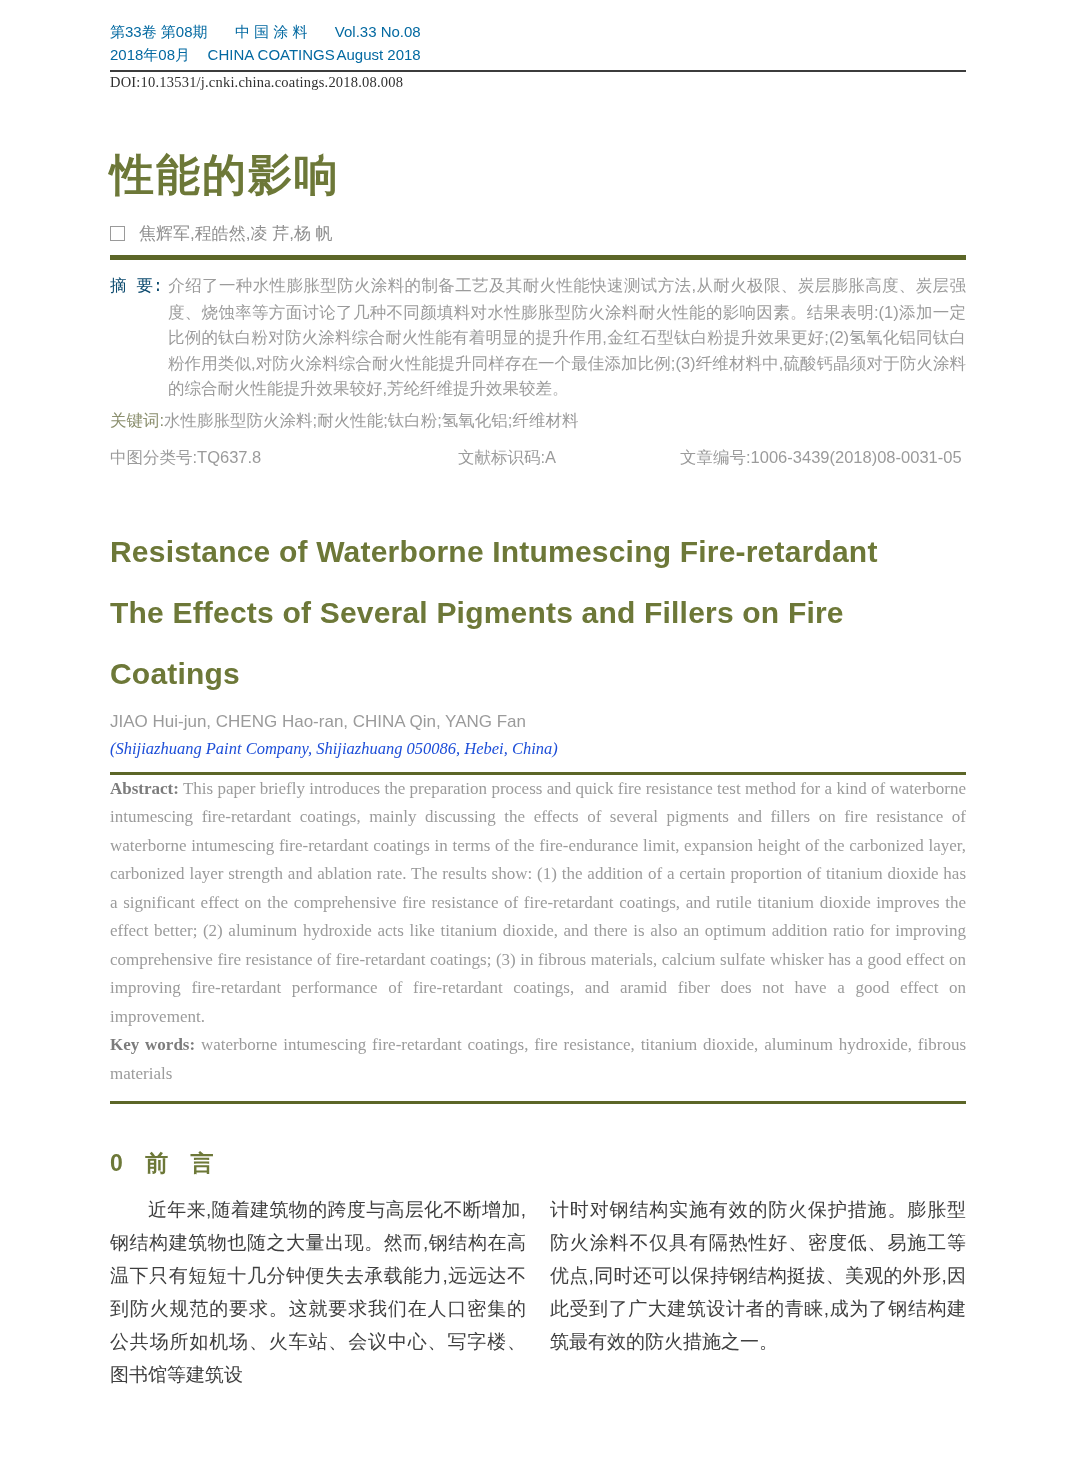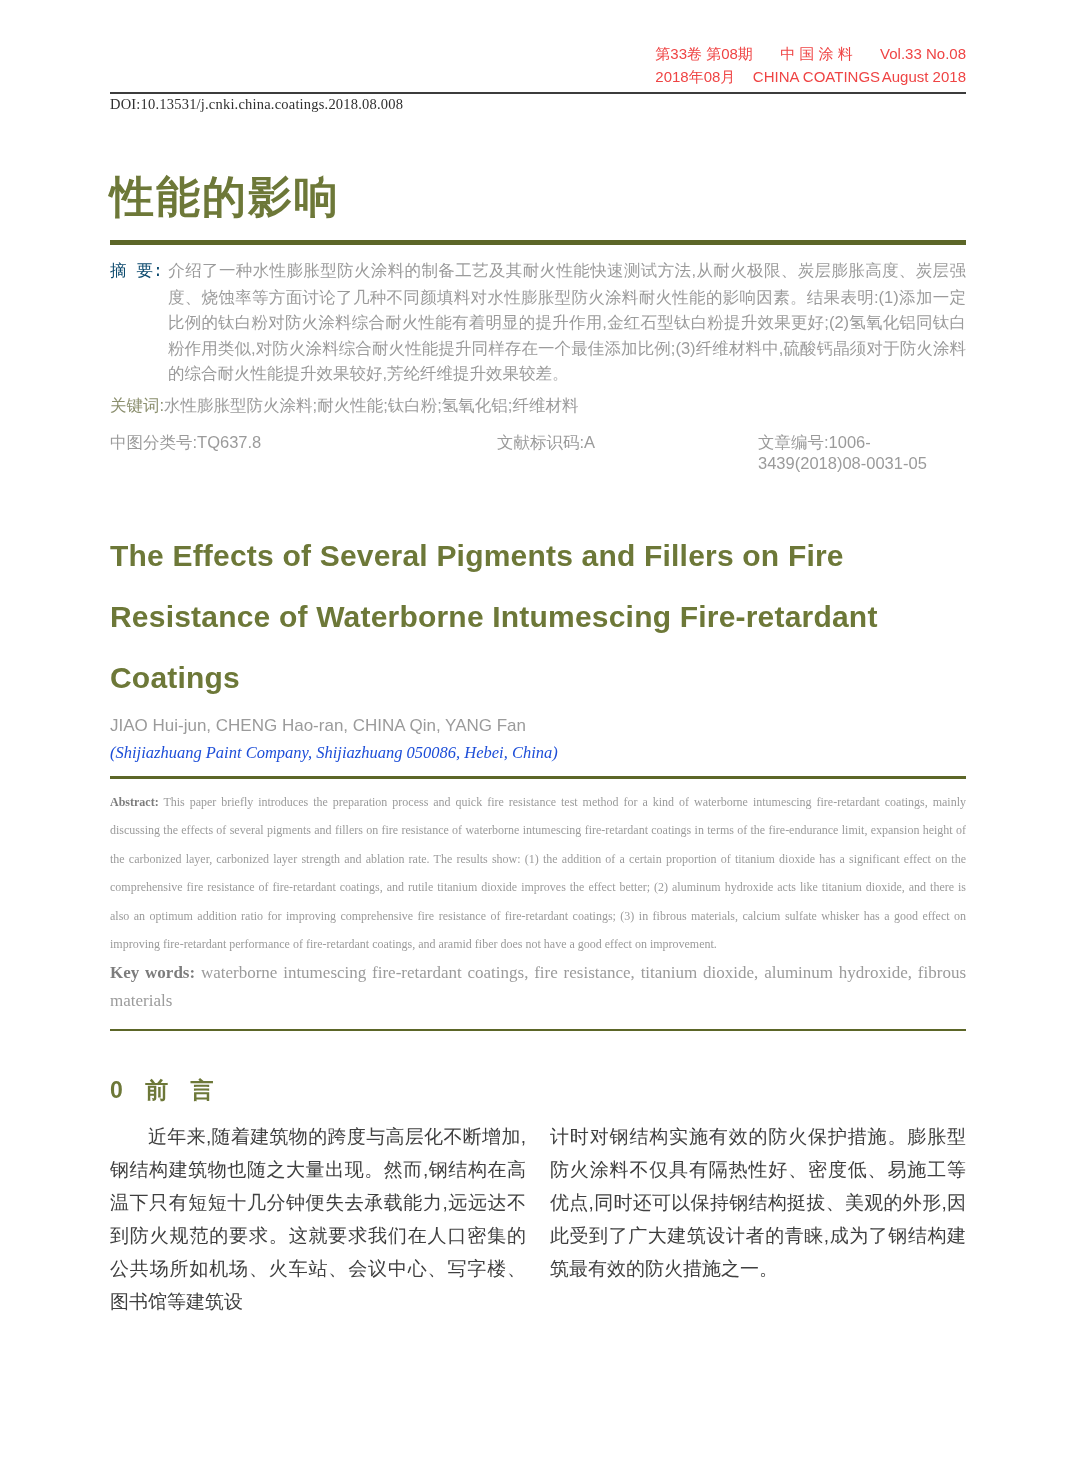--- a/index.html
+++ b/index.html
@@ -4,22 +4,22 @@
 <style>
   html,body{margin:0;padding:0;background:#ffffff;}
   body{
     width:1075px;height:1459px;position:relative;
     font-family:"Liberation Sans","DejaVu Sans",sans-serif;
     -webkit-font-smoothing:antialiased;
   }
   .page{position:absolute;left:110px;top:0;width:856px;}
 
   
-  .jheader{display:flex;justify-content:flex-end;align-items:flex-start;
-    padding-top:42px;color:#ef4444;font-size:15px;line-height:23px;}
+  .jheader{display:flex;justify-content:flex-start;align-items:flex-start;
+    padding-top:20px;color:#0369a1;font-size:15px;line-height:23px;}
   .jheader .col{white-space:nowrap;}
   .jheader .center{text-align:center;}
   .jheader .right{text-align:right;}
   .header-rule{border:none;border-top:2px solid #3c3c3c;margin:4px 0 2px 0;}
   .doi{font-family:"Liberation Serif","DejaVu Serif",serif;font-size:14.5px;color:#303030;letter-spacing:.2px;}
 
   
   .cn-title{margin-top:50px;color:#6d7838;font-weight:700;font-size:44px;
     line-height:67px;letter-spacing:2px;}
   .author-line{margin-top:14px;display:flex;align-items:center;color:#8f8f8f;font-size:17px;}
@@ -27,29 +27,29 @@
   .affil-cn{margin-top:4px;padding-left:28px;color:#8f8f8f;font-size:16px;}
   .thick-rule{height:5px;background:#5c6628;border:none;margin:10px 0 0 0;}
 
   
   .cn-abstract{margin-top:13px;color:#9b9b9b;font-size:16.5px;line-height:25.5px;
     text-align:justify;padding-left:58px;text-indent:-58px;}
   .cn-abstract .lbl{display:inline-block;width:58px;text-indent:0;color:#0c4a6e;font-family:Liberation Mono, monospace;}
   .cn-keywords{margin-top:6px;color:#9b9b9b;font-size:16.5px;line-height:25.5px;}
   .cn-keywords .lbl{color:#8b8f6e;}
   .meta-row{margin-top:14px;display:grid;grid-template-columns:348px 222px 1fr;
-    color:#9b9b9b;font-size:16.5px;gap:39px;}
+    color:#9b9b9b;font-size:16.5px;}
 
   
   .en-title{margin-top:52px;color:#6d7838;font-weight:700;font-size:30px;line-height:61px;letter-spacing:.2px;}
   .en-authors{margin-top:8px;color:#9b9b9b;font-size:17px;}
   .en-affil{margin-top:7px;color:#1d4ed8;font-size:16.5px;font-style:italic;
     font-family:"Liberation Serif","DejaVu Serif",serif;}
   .mid-rule{height:2.5px;background:#5c6628;border:none;margin:13px 0 0 0;}
-  .en-abstract{margin-top:9px;color:#9b9b9b;font-size:12px;line-height:28.5px;text-align:justify;
+  .en-abstract{color:#9b9b9b;font-size:17px;line-height:28.5px;text-align:justify;
     font-family:"Liberation Serif","DejaVu Serif",serif;}
   .en-abstract .lbl{font-weight:700;color:#7c7c7c;}
   .en-keywords{color:#9b9b9b;font-size:17px;line-height:28.5px;text-align:justify;
     font-family:"Liberation Serif","DejaVu Serif",serif;}
   .en-keywords .lbl{font-weight:700;color:#7c7c7c;}
 
   
   .sec-heading{margin-top:44px;color:#6d7838;font-weight:700;font-size:23px;letter-spacing:8px;}
   .twocol{margin-top:14px;display:flex;gap:24px;}
   .twocol .col{width:416px;color:#3f3f3f;font-size:19px;line-height:33px;text-align:justify;}
@@ -74,36 +74,40 @@
       <div>August 2018</div>
     </div>
   </div>
   <hr class="header-rule">
   <div class="doi">DOI:10.13531/j.cnki.china.coatings.2018.08.008</div>
 
   <div class="cn-title">
     <div>性能的影响</div>
   </div>
 
+  <div class="author-line">
+    <span class="square"></span>
+    <span>焦辉军,程皓然,凌  芹,杨  帆</span>
+  </div>
 
   <hr class="thick-rule">
 
   <div class="cn-abstract"><span class="lbl">摘 要:</span><span>介绍了一种水性膨胀型防火涂料的制备工艺及其耐火性能快速测试方法,从耐火极限、炭层膨胀高度、炭层强度、烧蚀率等方面讨论了几种不同颜填料对水性膨胀型防火涂料耐火性能的影响因素。结果表明:(1)添加一定比例的钛白粉对防火涂料综合耐火性能有着明显的提升作用,金红石型钛白粉提升效果更好;(2)氢氧化铝同钛白粉作用类似,对防火涂料综合耐火性能提升同样存在一个最佳添加比例;(3)纤维材料中,硫酸钙晶须对于防火涂料的综合耐火性能提升效果较好,芳纶纤维提升效果较差。</span></div>
 
   <div class="cn-keywords"><span class="lbl">关键词:</span><span>水性膨胀型防火涂料;耐火性能;钛白粉;氢氧化铝;纤维材料</span></div>
 
   <div class="meta-row">
     <span>中图分类号:TQ637.8</span>
     <span>文献标识码:A</span>
     <span>文章编号:1006-3439(2018)08-0031-05</span>
   </div>
 
   <div class="en-title">
+    <div>Resistance of Waterborne Intumescing Fire-retardant</div>
     <div>The Effects of Several Pigments and Fillers on Fire</div>
-    <div>Resistance of Waterborne Intumescing Fire-retardant</div>
     <div>Coatings</div>
   </div>
   <div class="en-authors">JIAO Hui-jun, CHENG Hao-ran, CHINA Qin, YANG Fan</div>
   <div class="en-affil">(Shijiazhuang Paint Company, Shijiazhuang 050086, Hebei, China)</div>
 
   <hr class="mid-rule">
 
   <div class="en-abstract"><span class="lbl">Abstract:</span><span> This paper briefly introduces the preparation process and quick fire resistance test method for a kind of waterborne intumescing fire-retardant coatings, mainly discussing the effects of several pigments and fillers on fire resistance of waterborne intumescing fire-retardant coatings in terms of the fire-endurance limit, expansion height of the carbonized layer, carbonized layer strength and ablation rate. The results show: (1) the addition of a certain proportion of titanium dioxide has a significant effect on the comprehensive fire resistance of fire-retardant coatings, and rutile titanium dioxide improves the effect better; (2) aluminum hydroxide acts like titanium dioxide, and there is also an optimum addition ratio for improving comprehensive fire resistance of fire-retardant coatings; (3) in fibrous materials, calcium sulfate whisker has a good effect on improving fire-retardant performance of fire-retardant coatings, and aramid fiber does not have a good effect on improvement.</span></div>
   <div class="en-keywords"><span class="lbl">Key words:</span><span> waterborne intumescing fire-retardant coatings, fire resistance, titanium dioxide, aluminum hydroxide, fibrous materials</span></div>
 

